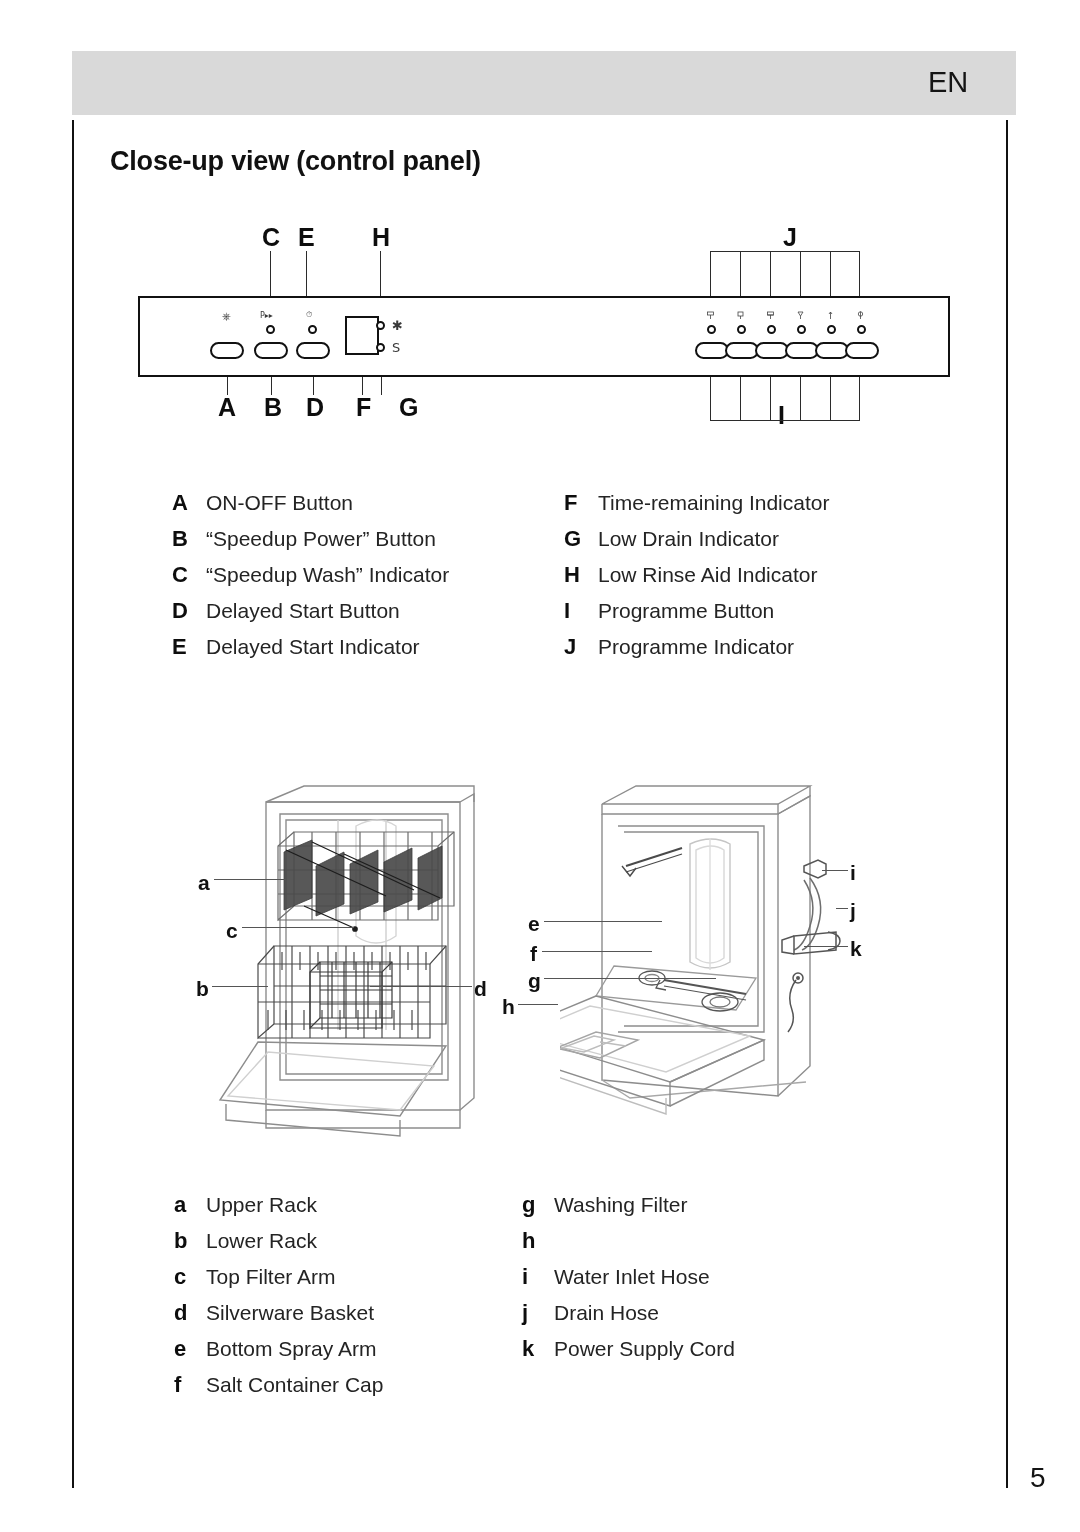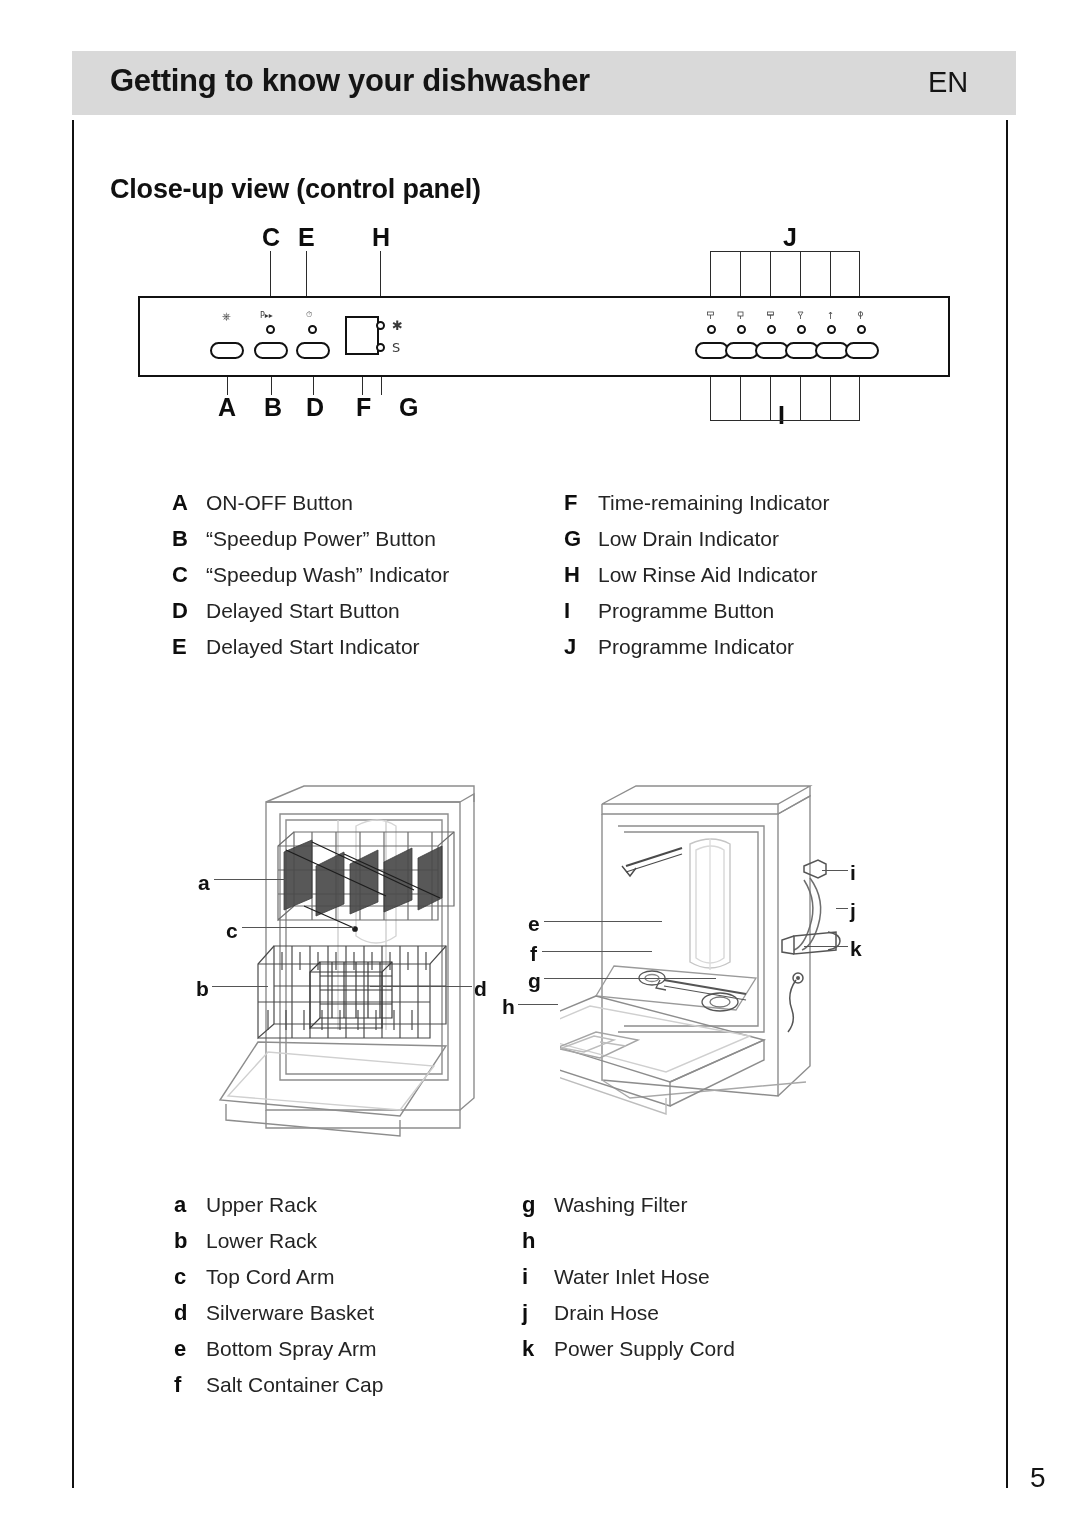--- a/index.html
+++ b/index.html
@@ -74,21 +74,21 @@
 
   
   .sec-heading {
     position: absolute;
     font-size: 27px;
     font-weight: bold;
     letter-spacing: -0.2px;
     color: #111111;
     white-space: nowrap;
   }
-  #heading-control { left: 110px; top: 146px; margin-top: 28px; }
+  #heading-control { left: 110px; top: 146px; }
   #heading-interior { left: 108px; top: 728px; }
 
   
   #panel-fig {
     position: absolute;
     left: 110px;
     top: 215px;
     width: 880px;
     height: 225px;
   }
@@ -223,21 +223,20 @@
     background: #555555;
   }
   svg { display: block; }
 </style>
 </head>
 <body>
 
 <div id="page">
 
   <div class="header-bar"></div>
-  <div class="header-title">Getting to know your dishwasher</div>
   <div class="header-lang">EN</div>
 
   <div class="rule-left"></div>
   <div class="rule-right"></div>
   <div class="page-number">5</div>
 
   <div class="sec-heading" id="heading-control">Close-up view (control panel)</div>
 
   <div id="panel-fig">
 
@@ -579,21 +578,21 @@
     <div class="legend-row">
       <div class="legend-key lower">a</div>
       <div class="legend-val">Upper Rack</div>
     </div>
     <div class="legend-row">
       <div class="legend-key lower">b</div>
       <div class="legend-val">Lower Rack</div>
     </div>
     <div class="legend-row">
       <div class="legend-key lower">c</div>
-      <div class="legend-val">Top Cord Arm</div>
+      <div class="legend-val">Top Filter Arm</div>
     </div>
     <div class="legend-row">
       <div class="legend-key lower">d</div>
       <div class="legend-val">Silverware Basket</div>
     </div>
     <div class="legend-row">
       <div class="legend-key lower">e</div>
       <div class="legend-val">Bottom Spray Arm</div>
     </div>
     <div class="legend-row">

